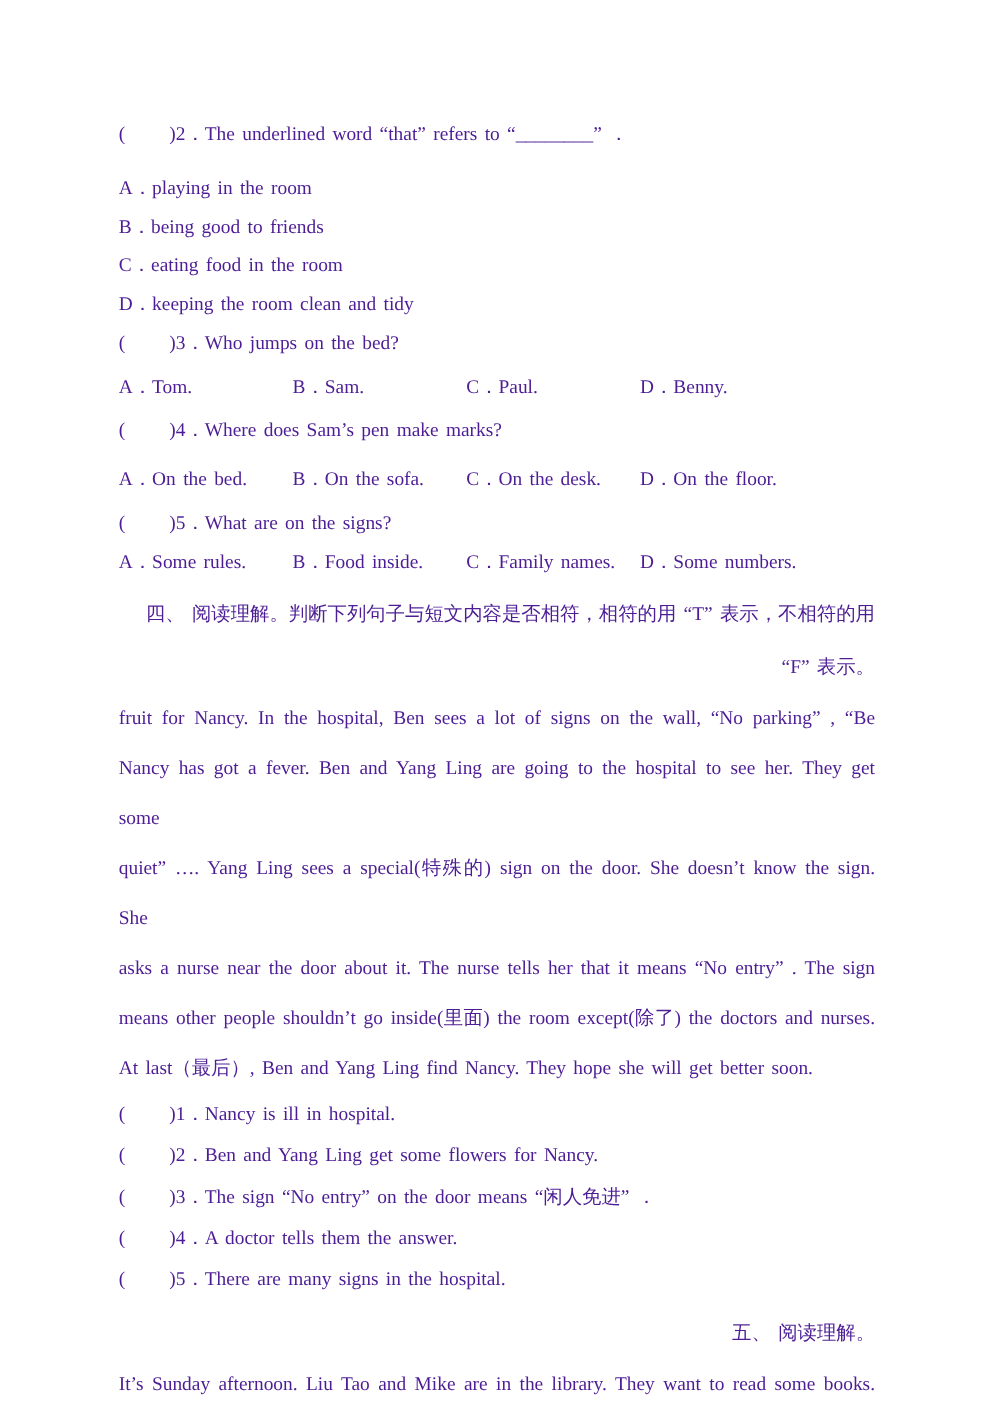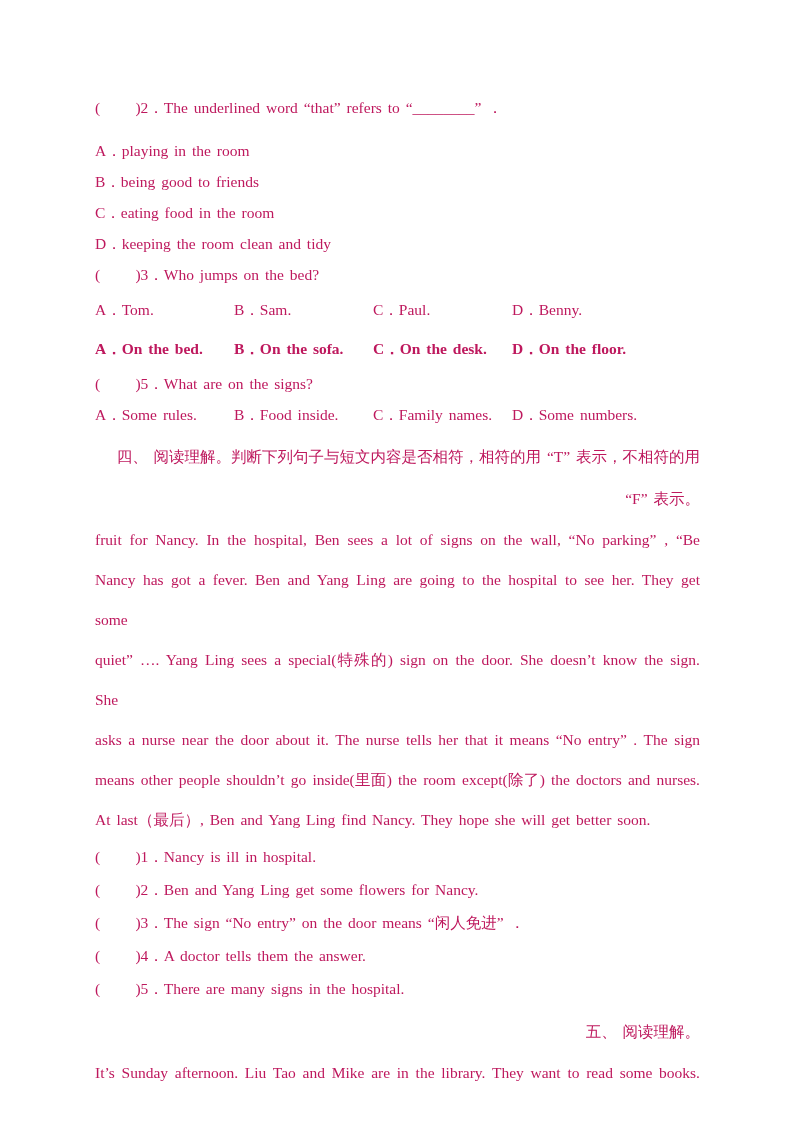--- a/index.html
+++ b/index.html
@@ -5,21 +5,21 @@
   html, body {
     margin: 0;
     padding: 0;
     background: #ffffff;
   }
   .page {
     position: relative;
     width: 794px;
     height: 1123px;
     background: #ffffff;
-    color: #be185d;
+    color: #4c1d95;
     font-family: "Liberation Serif", "DejaVu Serif", serif;
     font-size: 15.5px;
     overflow: hidden;
     box-sizing: border-box;
   }
   .content {
     box-sizing: border-box;
     padding: 92px 94px 0 95px;
   }
   .line {
@@ -58,21 +58,21 @@
   .passage-line.last {
     text-align-last: left;
   }
   .tf-line {
     white-space: pre-wrap;
     line-height: 33px;
     word-spacing: 2px;
   }
   .mt4  { margin-top: 4px; }
   .mt6  { margin-top: 6px; }
-  .mt8  { margin-top: 8px; font-weight: bold; }
+  .mt8  { margin-top: 8px; }
   .mt9  { margin-top: 12px; }
 </style>
 </head>
 <body>
 
 <div class="page">
   <div class="content">
 
     <div class="line">(      )2．The underlined word “that” refers to “________” ．</div>
     <div class="line mt9">A．playing in the room</div>
@@ -81,20 +81,21 @@
     <div class="line">D．keeping the room clean and tidy</div>
 
     <div class="line">(      )3．Who jumps on the bed?</div>
     <div class="optrow mt4">
       <span class="col">A．Tom.</span>
       <span class="col">B．Sam.</span>
       <span class="col">C．Paul.</span>
       <span class="col">D．Benny.</span>
     </div>
 
+    <div class="line mt4">(      )4．Where does Sam’s pen make marks?</div>
     <div class="optrow mt8">
       <span class="col">A．On the bed.</span>
       <span class="col">B．On the sofa.</span>
       <span class="col">C．On the desk.</span>
       <span class="col">D．On the floor.</span>
     </div>
 
     <div class="line mt4">(      )5．What are on the signs?</div>
     <div class="optrow">
       <span class="col">A．Some rules.</span>

